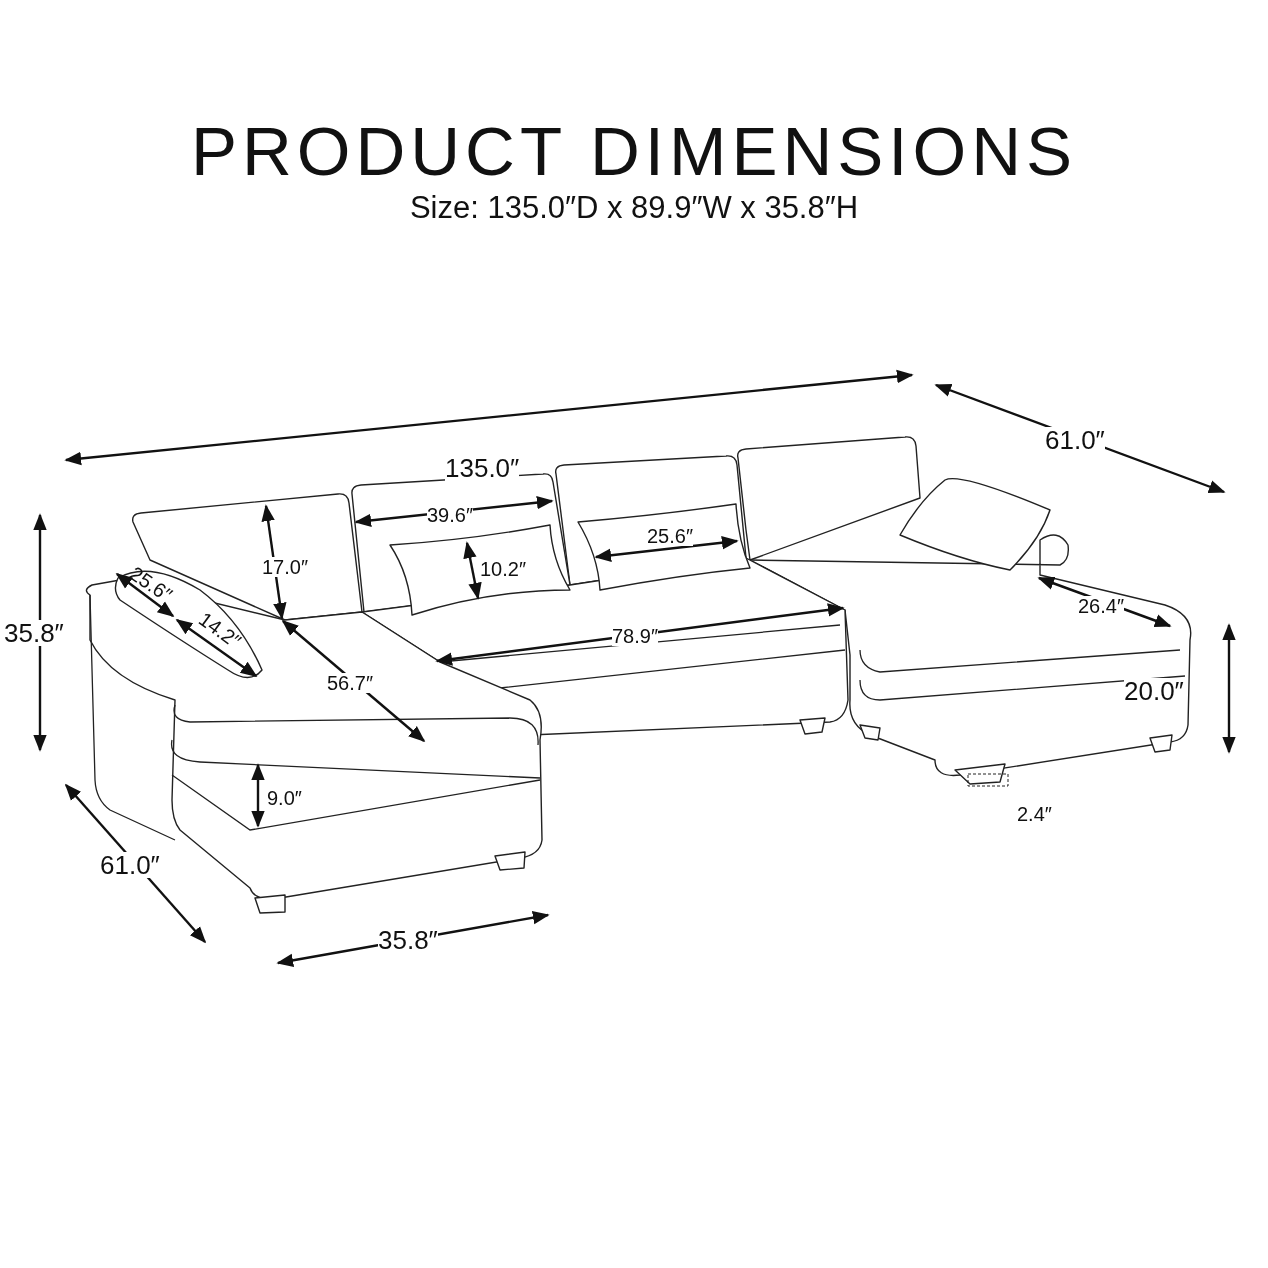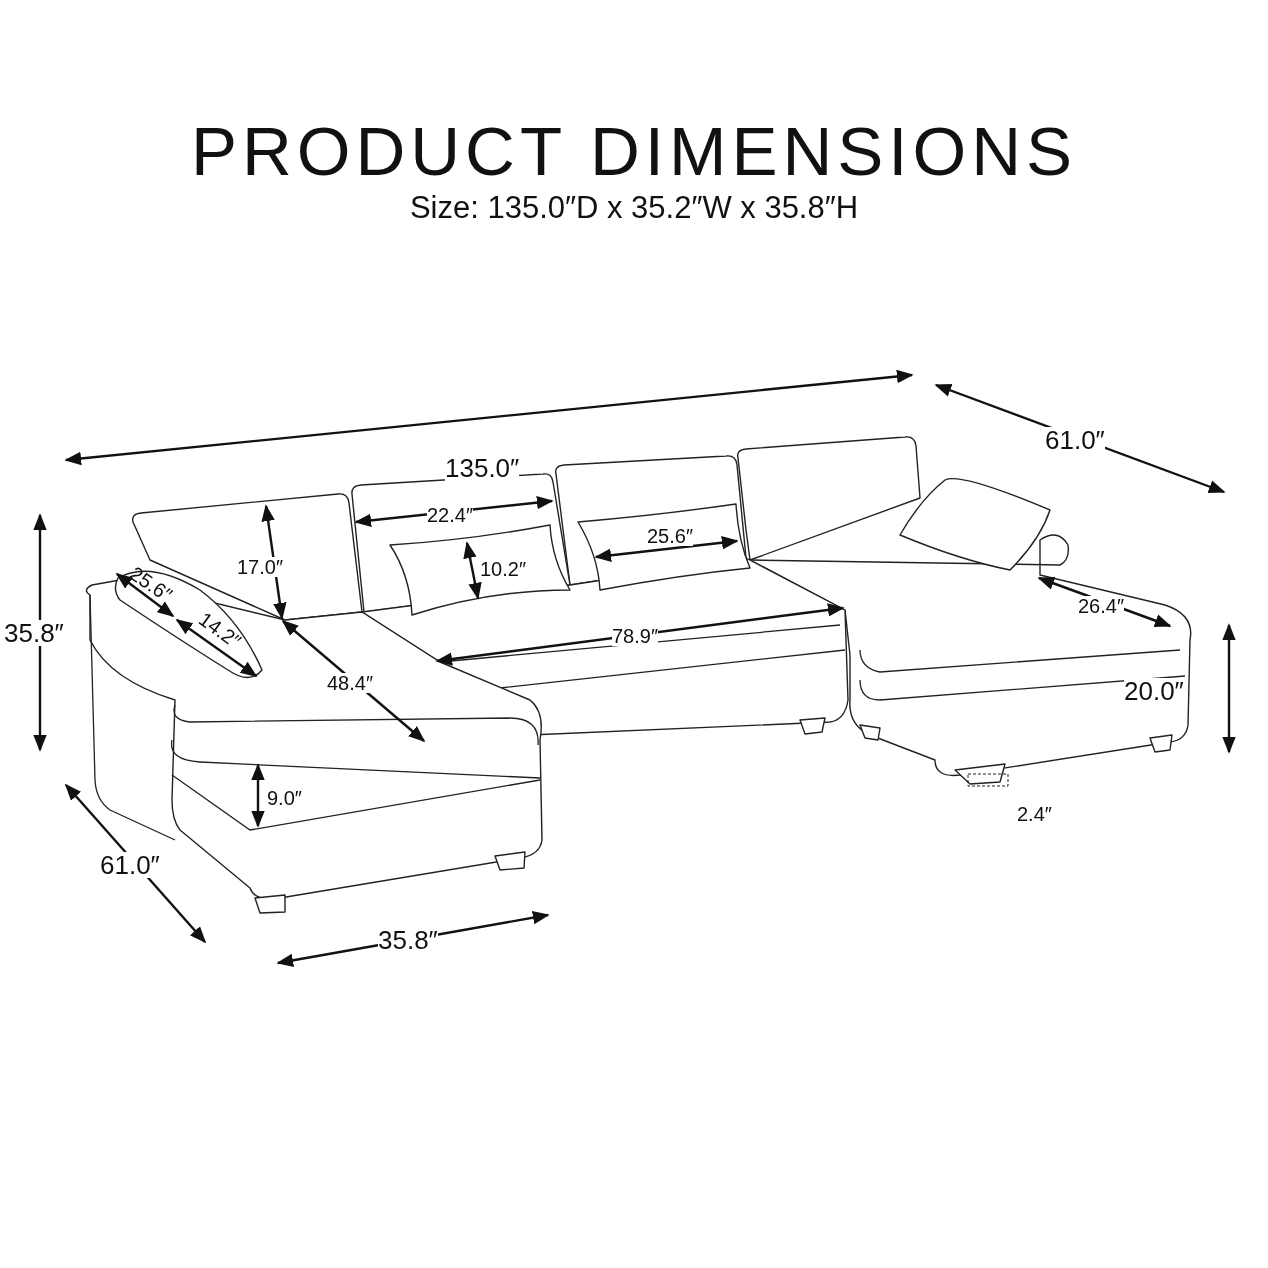--- a/index.html
+++ b/index.html
@@ -10,21 +10,21 @@
   .lbl{position:absolute;font-size:20px;white-space:nowrap;background:#fff;line-height:1;}
   .lbl.big{font-size:26px;}
   .ol{fill:#fff;stroke:#222;stroke-width:1.4;stroke-linejoin:round;}
   .ln{fill:none;stroke:#222;stroke-width:1.3;}
   .dim{stroke:#111;stroke-width:2.4;fill:none;}
 </style>
 </head>
 <body>
 
 <div class="title">PRODUCT DIMENSIONS</div>
-<div class="subtitle">Size: 135.0″D x 35.2″W x 35.8″H</div>
+<div class="subtitle">Size: 135.0″D x 89.9″W x 35.8″H</div>
 
 <svg id="drawing" width="1268" height="1268" viewBox="0 0 1268 1268">
   <defs>
     <marker id="ah" viewBox="0 0 10 10" refX="9" refY="5" markerWidth="7" markerHeight="7" orient="auto-start-reverse">
       <path d="M0,1 L10,5 L0,9 Z" fill="#111"></path>
     </marker>
   </defs>
 
   <g>
     <path class="ol" d="M738,458 Q736,450 746,449 L905,437 Q915,436 916,446 L920,498 L750,560 L746,530 Z"></path>
@@ -79,24 +79,24 @@
   <line class="dim" x1="1039" y1="578" x2="1170" y2="626" marker-start="url(#ah)" marker-end="url(#ah)"></line>
   <line class="dim" x1="1229" y1="625" x2="1229" y2="752" marker-start="url(#ah)" marker-end="url(#ah)"></line>
   <line class="dim" x1="258" y1="765" x2="258" y2="826" marker-start="url(#ah)" marker-end="url(#ah)"></line>
 </svg>
 
 <div class="lbl big" style="left:445px;top:407px;margin-top:48px;">135.0″</div>
 <div class="lbl big" style="left:1045px;top:427px;">61.0″</div>
 <div class="lbl big" style="left:4px;top:620px;">35.8″</div>
 <div class="lbl big" style="left:100px;top:852px;">61.0″</div>
 <div class="lbl big" style="left:378px;top:927px;">35.8″</div>
-<div class="lbl" style="left:237px;top:557px;">17.0″</div>
-<div class="lbl" style="left:427px;top:505px;">22.4″</div>
+<div class="lbl" style="left:262px;top:557px;">17.0″</div>
+<div class="lbl" style="left:427px;top:505px;">39.6″</div>
 <div class="lbl" style="left:480px;top:559px;text-align:center;">10.2″</div>
 <div class="lbl" style="left:647px;top:526px;">25.6″</div>
 <div class="lbl" style="left:128px;top:574px;transform:rotate(34deg);background:transparent;">25.6″</div>
 <div class="lbl" style="left:197px;top:620px;transform:rotate(36deg);background:transparent;">14.2″</div>
-<div class="lbl" style="left:327px;top:673px;">48.4″</div>
+<div class="lbl" style="left:327px;top:673px;">56.7″</div>
 <div class="lbl" style="left:612px;top:626px;">78.9″</div>
 <div class="lbl" style="left:1078px;top:596px;text-align:right;">26.4″</div>
 <div class="lbl big" style="left:1124px;top:678px;">20.0″</div>
 <div class="lbl" style="left:267px;top:788px;">9.0″</div>
 <div class="lbl" style="left:1017px;top:804px;">2.4″</div>
 
 </body></html>

